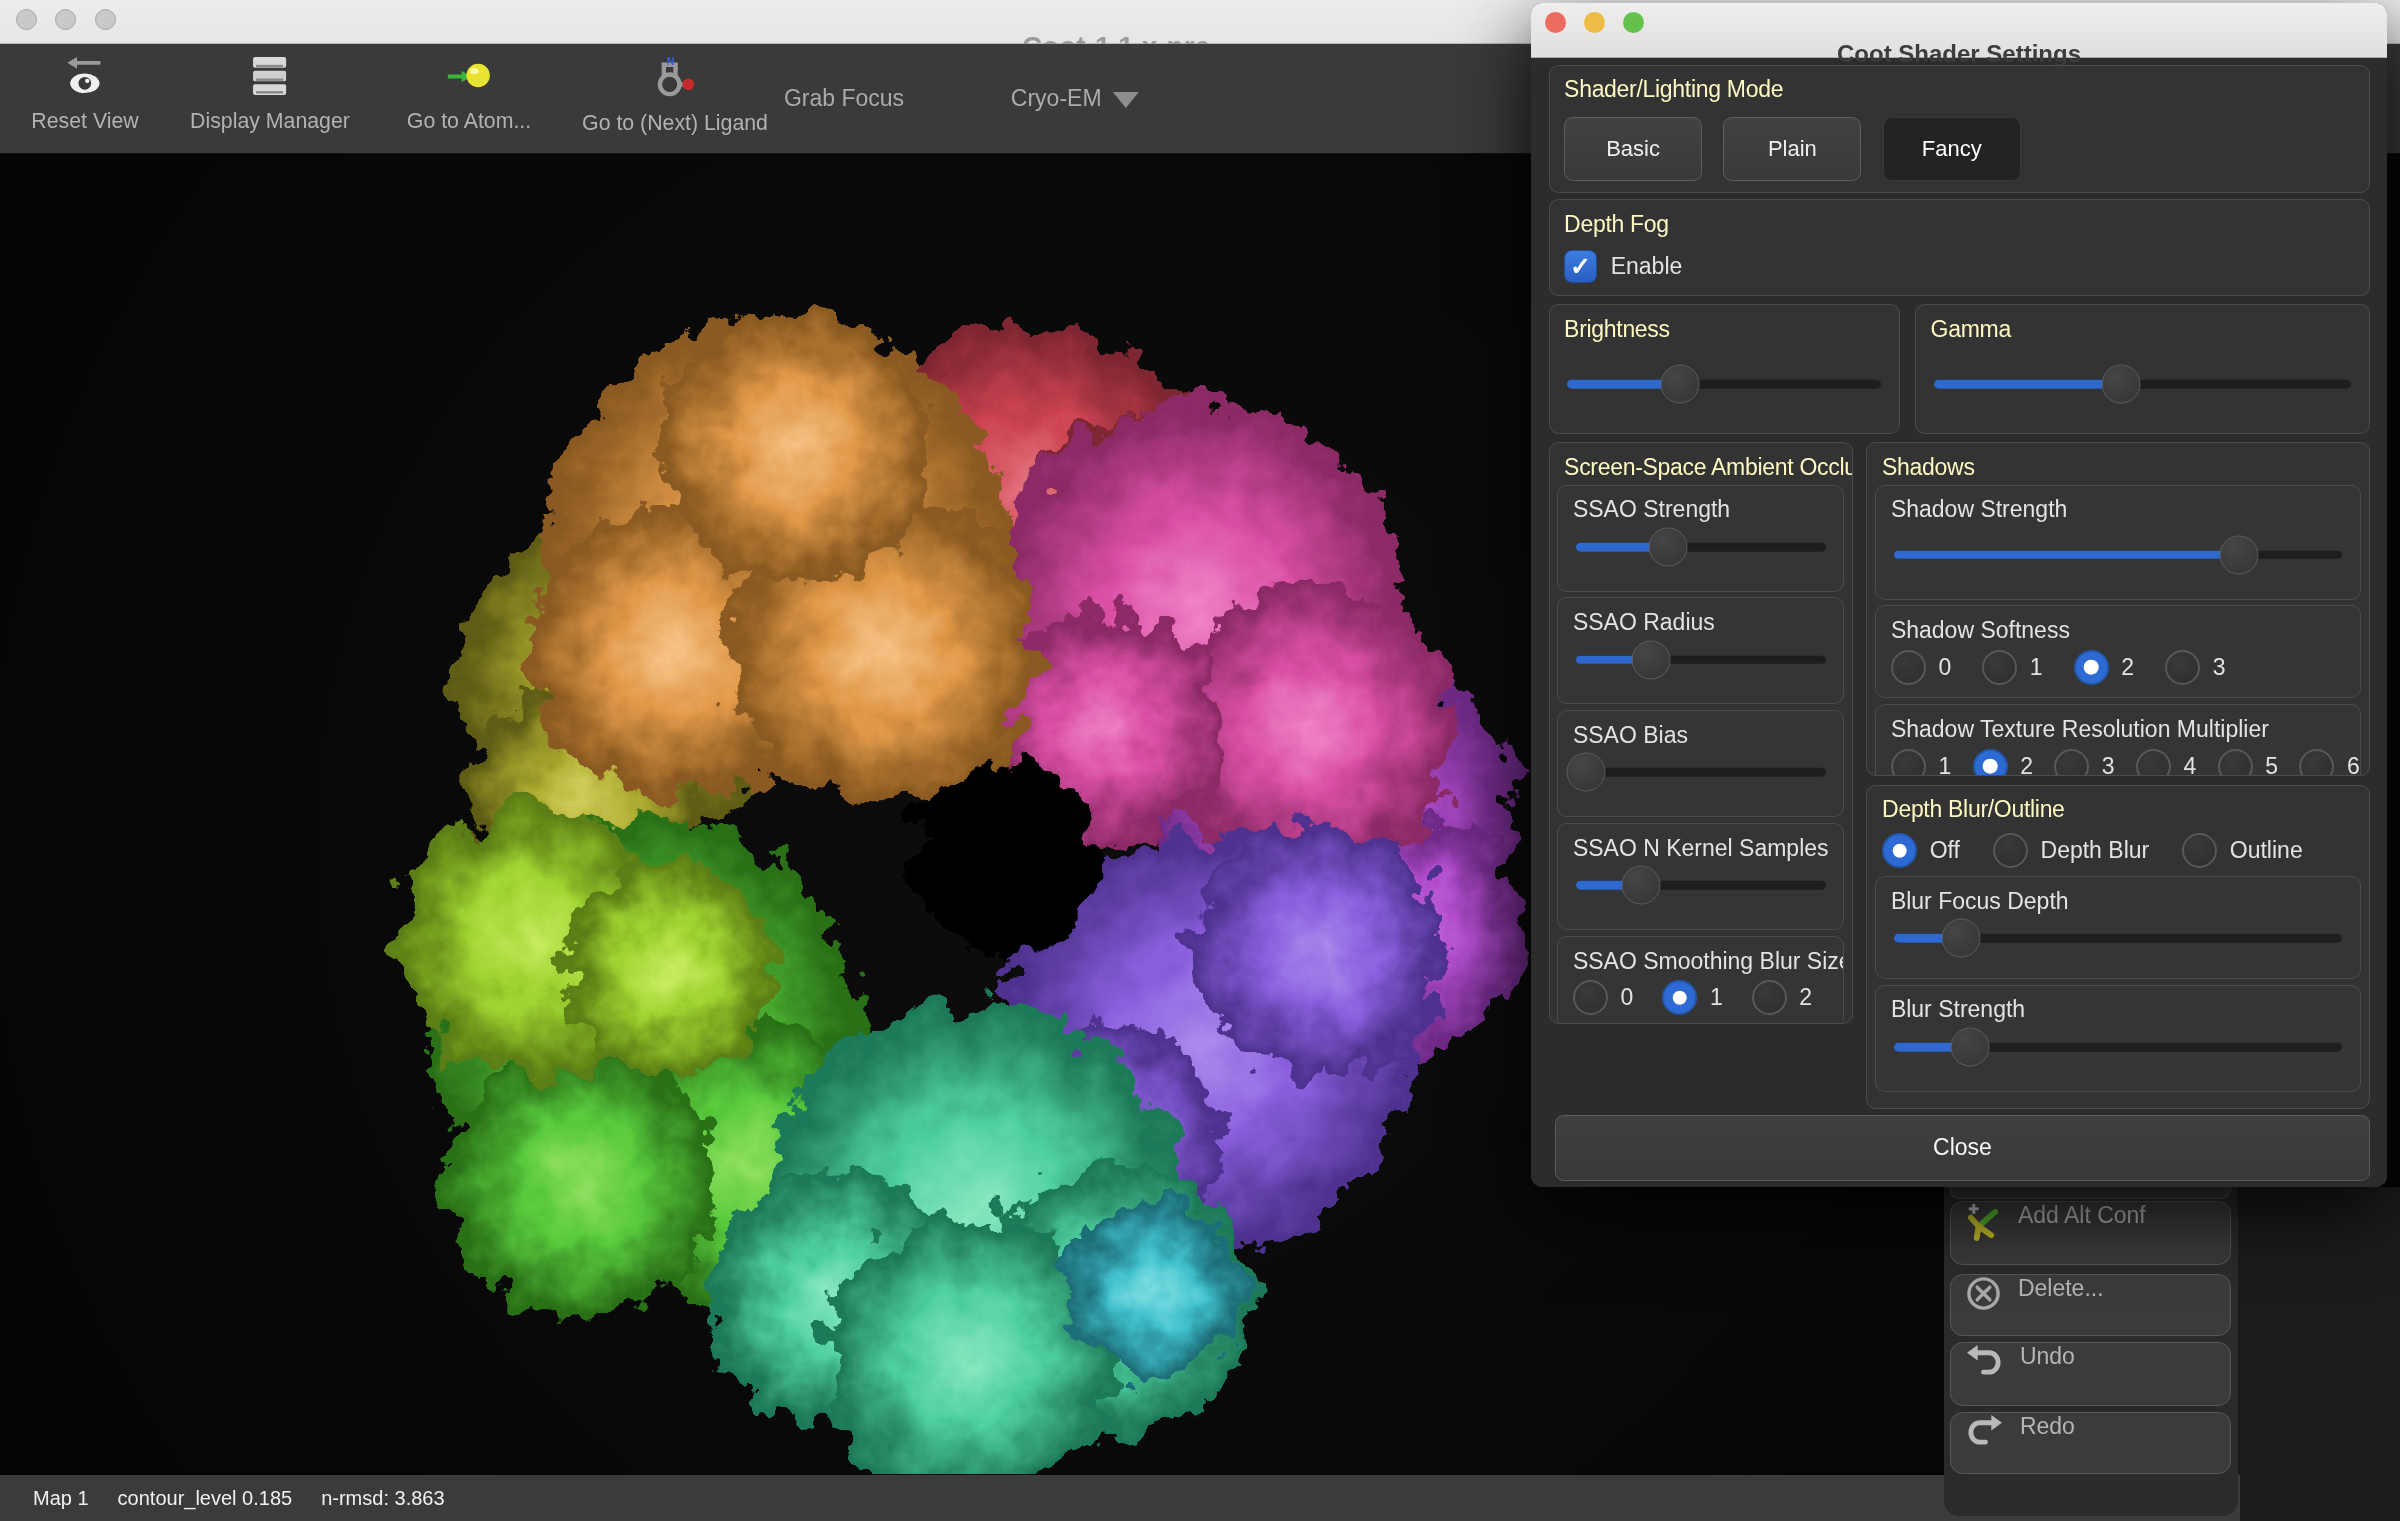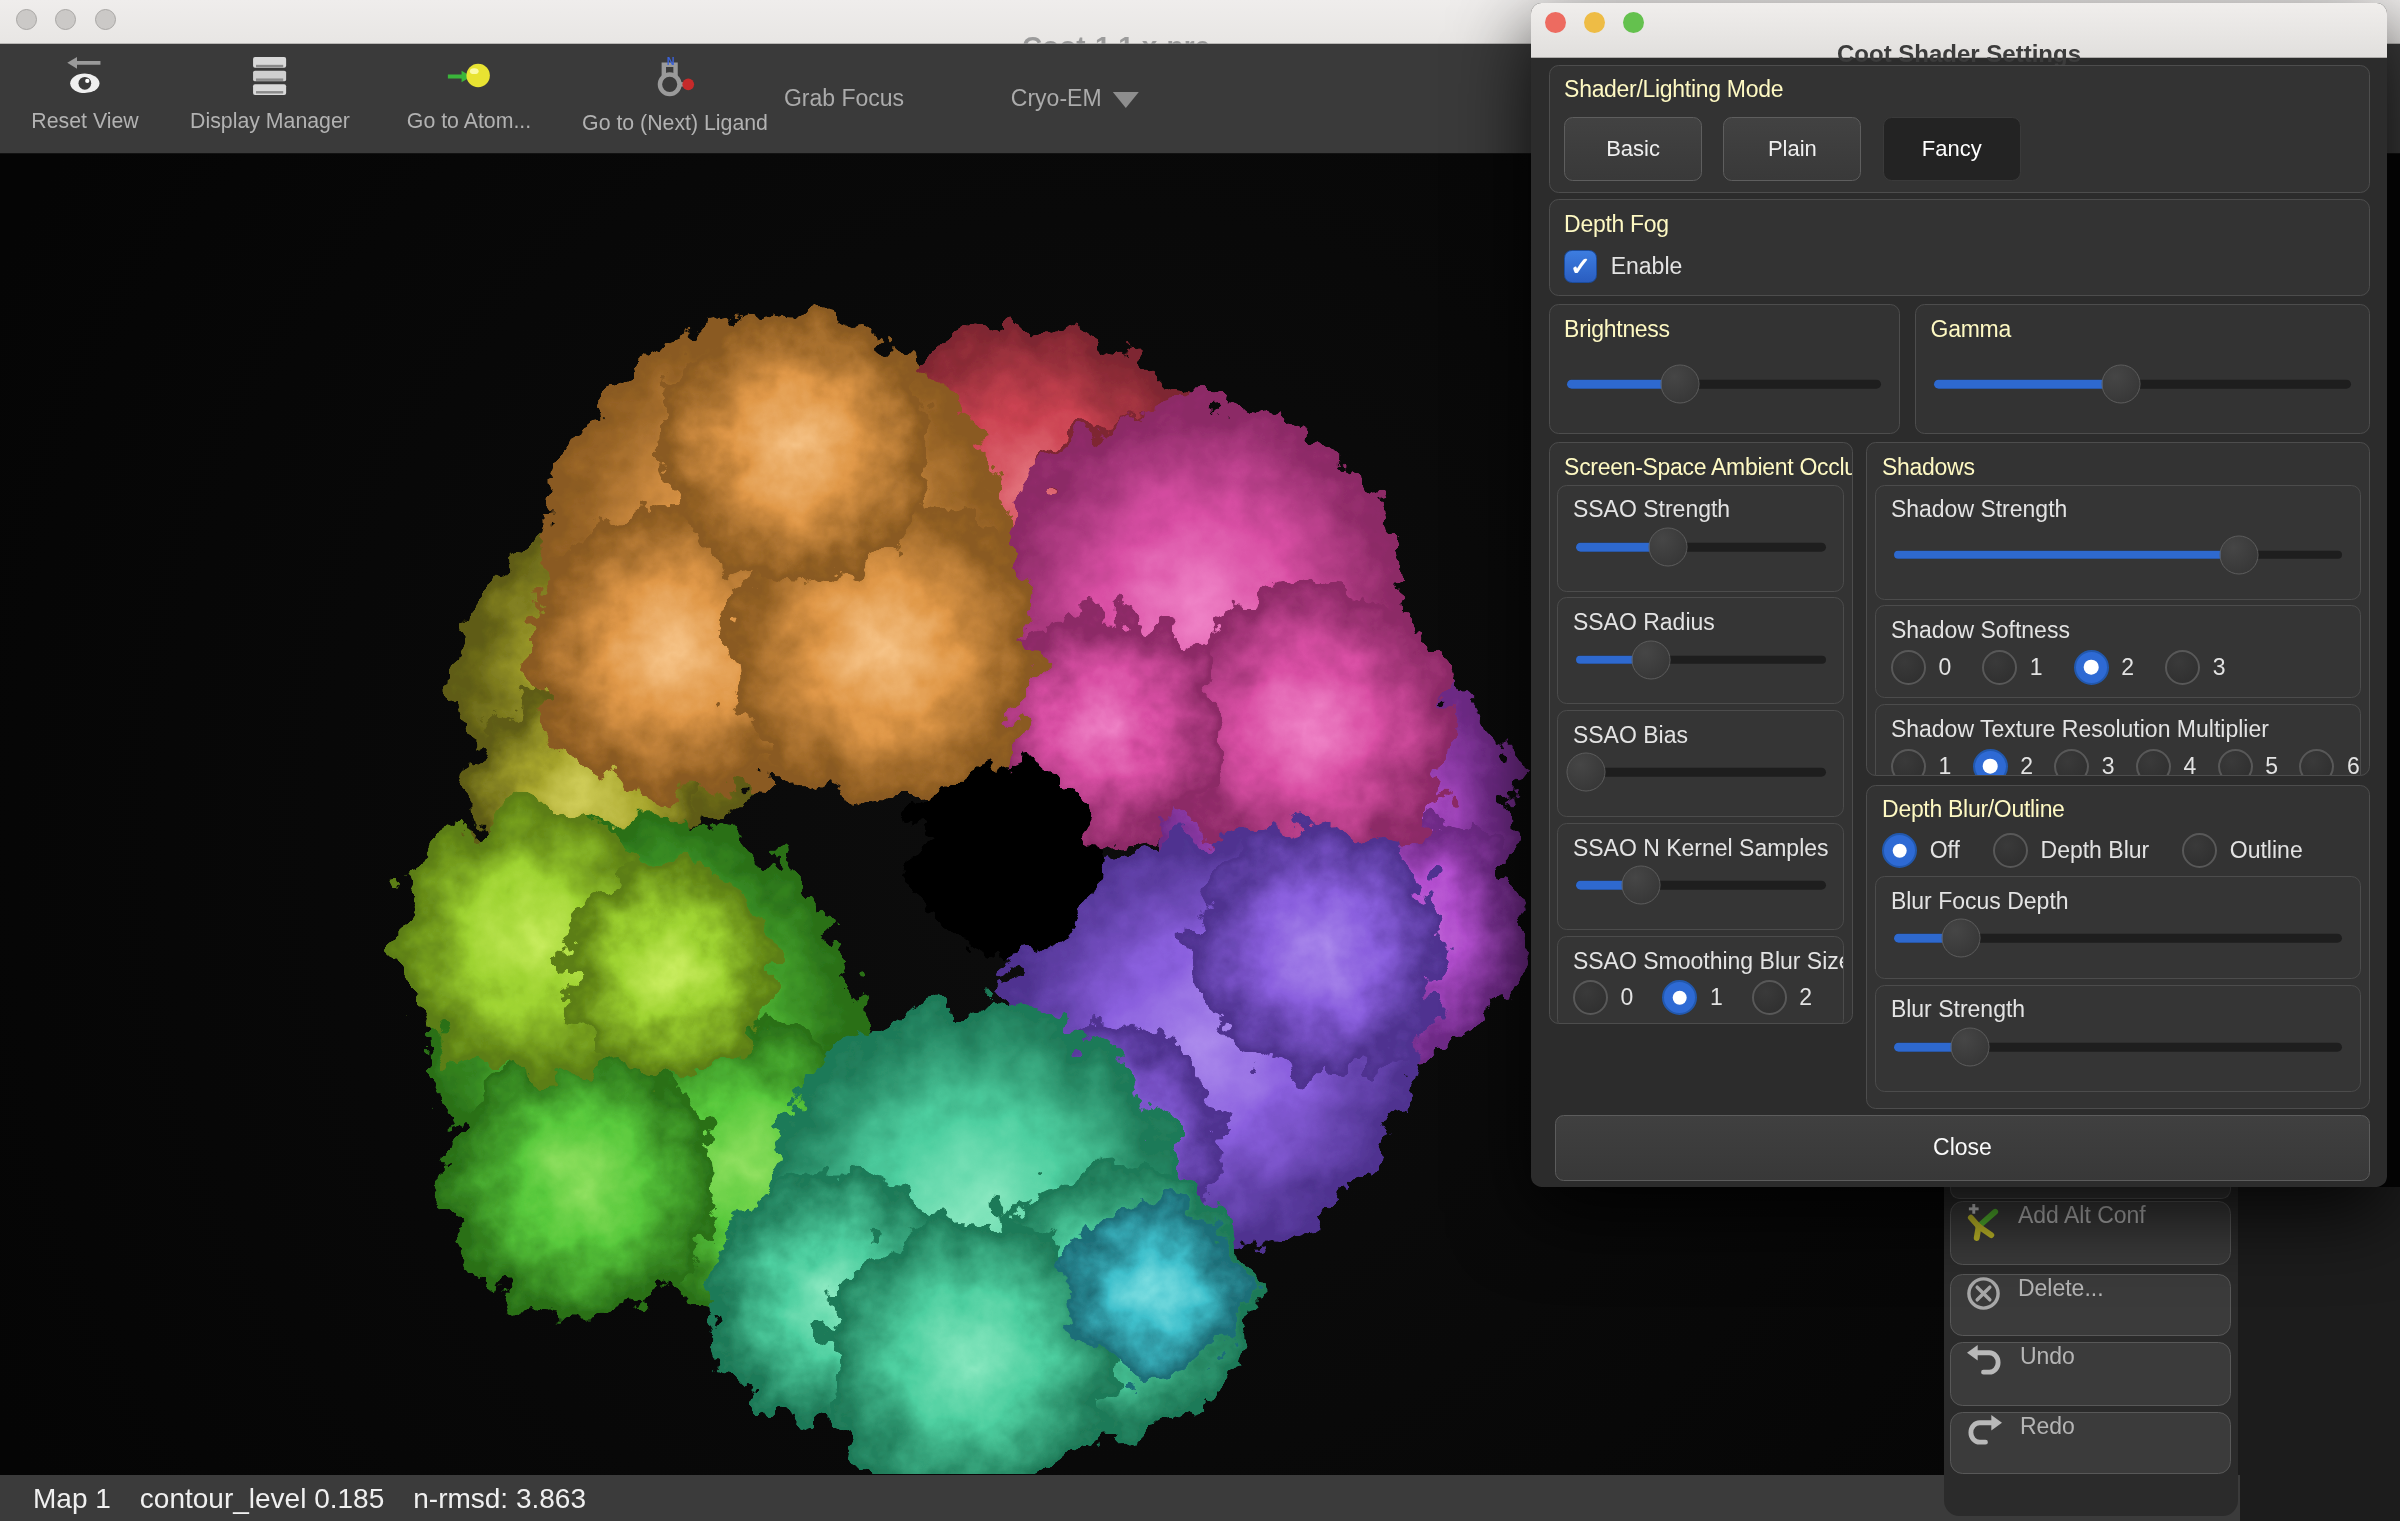--- a/index.html
+++ b/index.html
@@ -26,21 +26,21 @@
     border-top:16.5px solid #8d8d8d;margin-top:3.9px;}
 
   
   .viewport{position:absolute;left:0;top:152px;width:2401px;height:1323px;
     background:radial-gradient(circle at 46% 52%, #0d0d0d 0%, #050505 85%);}
   .molecule{position:absolute;left:291px;top:119px;width:1281px;height:1203px;}
 
   
   .statusbar{position:absolute;left:0;top:1475px;width:2240px;height:47px;background:#3b3b3b;
     display:flex;align-items:center;padding-left:33px;box-sizing:border-box;z-index:4;}
-  .statusbar span{font-size:28px;color:#f0f0f0;margin-right:29px;white-space:nowrap;}
+  .statusbar span{font-size:20px;color:#f0f0f0;margin-right:29px;white-space:nowrap;}
   .br-dark{position:absolute;left:2238px;top:1187px;width:163px;height:335px;background:#1c1c1c;z-index:3;}
 
   
   .side-panel{position:absolute;left:1944px;top:1187px;width:294px;height:329px;
     background:#2b2b2b;border-radius:0 0 15.5px 15.5px;z-index:5;}
   .sp-frag{position:absolute;left:5.8px;top:0;width:281px;height:11.6px;background:#3a3a3a;
     border:1px solid #565656;border-top:none;border-radius:0 0 9.7px 9.7px;box-sizing:border-box;}
   .sp-btn{position:absolute;left:5.8px;width:281px;height:62px;background:#3b3b3b;
     border:1px solid #585858;border-radius:12.6px;box-sizing:border-box;
     display:flex;align-items:flex-start;padding-left:14.6px;gap:15.5px;}

